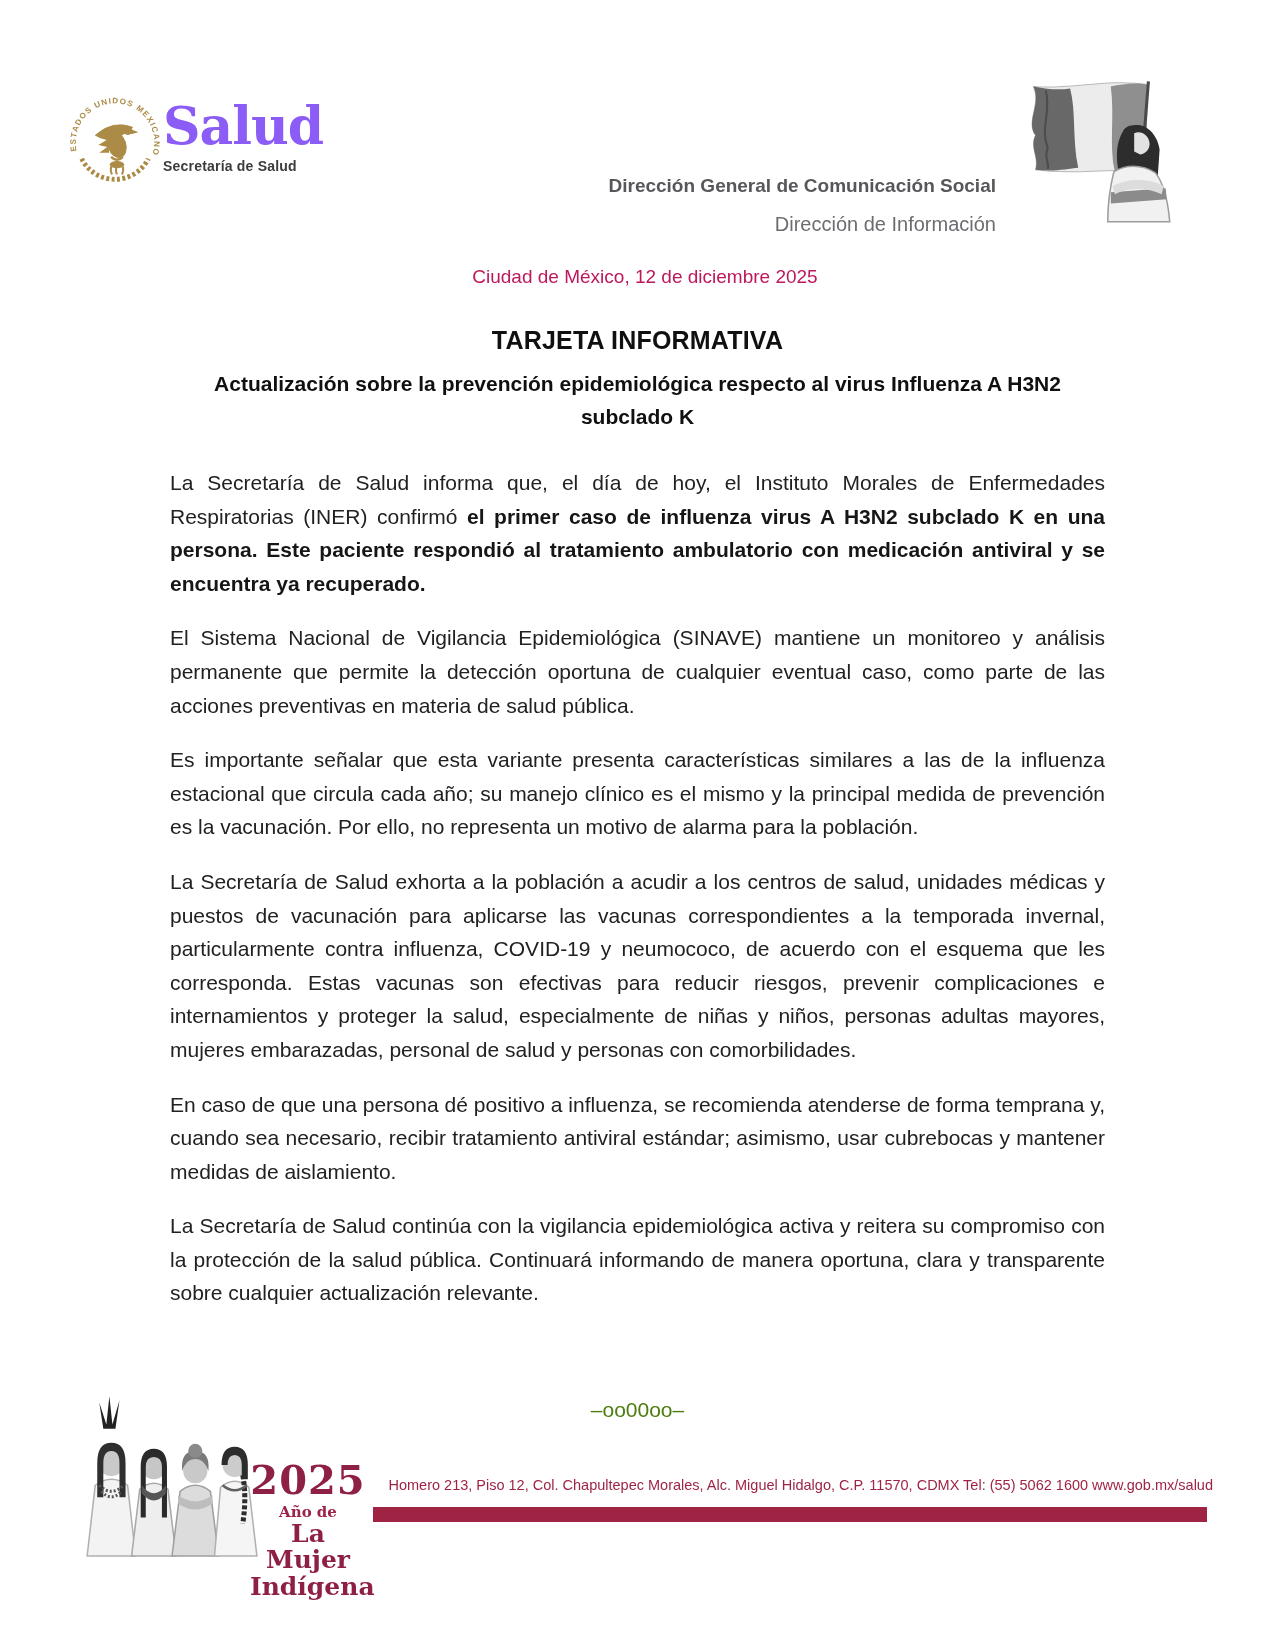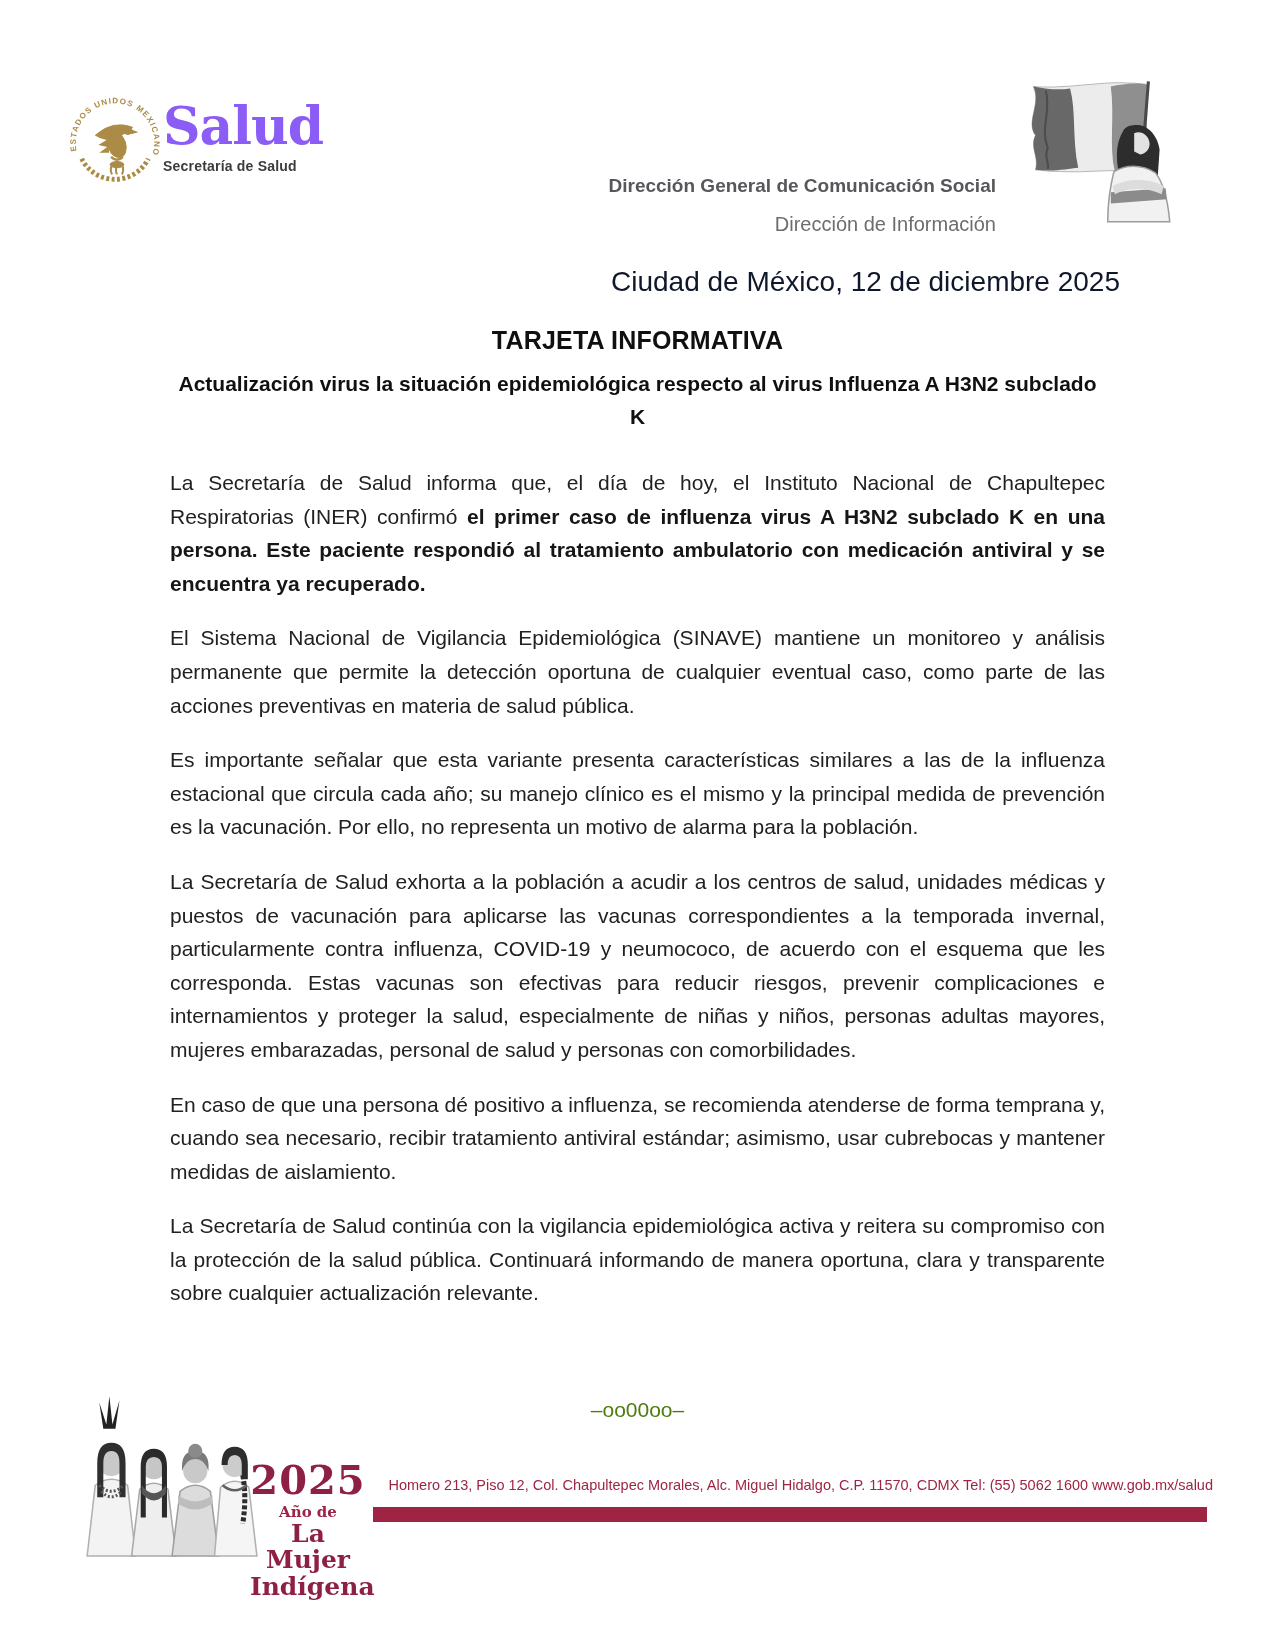--- a/index.html
+++ b/index.html
@@ -24,21 +24,21 @@
     margin-top:6px;font-size:14px;font-weight:bold;color:#3c3c3c;letter-spacing:.2px;
   }
   .office{position:absolute;right:279px;top:175px;text-align:right;}
   .office-line1{font-size:19px;font-weight:bold;color:#57575b;}
   .office-line2{font-size:20px;color:#6c6d70;margin-top:16px;}
   .flag-illustration{position:absolute;left:1005px;top:76px;width:178px;height:148px;}
 
   
   .dateline{
     position:absolute;left:170px;top:266px;width:950px;
-    text-align:right;font-size:28px;color:#0f172a;
+    text-align:center;font-size:19px;color:#be185d;
   }
   .doc-title{
     position:absolute;left:170px;top:326px;width:935px;margin:0;
     text-align:center;font-size:25px;font-weight:bold;color:#101010;letter-spacing:.2px;
   }
   .doc-subtitle{
     position:absolute;left:170px;top:368px;width:935px;margin:0;
     text-align:center;font-size:21px;font-weight:bold;color:#101010;line-height:1.55;
   }
 
@@ -126,24 +126,24 @@
     <path d="M107,94 C103,110 101,124 101,143 L162,143 C160,121 155,104 148,95 C134,86 118,87 107,94 Z" fill="#f1f1f1" stroke="#9c9c9c" stroke-width="1.5"></path>
 
     <path d="M104,114 L158,110 L159,121 L104,125 Z" fill="#8b8b8b"></path>
 
     <path d="M106,108 C120,100 142,100 156,108 L154,116 C140,109 120,109 108,116 Z" fill="#dcdcdc"></path>
   </svg>
 
   <div class="dateline">Ciudad de México, 12 de diciembre 2025</div>
 
   <h1 class="doc-title">TARJETA INFORMATIVA</h1>
-  <h2 class="doc-subtitle">Actualización virus la situación epidemiológica respecto al virus Influenza A H3N2 subclado K</h2>
+  <h2 class="doc-subtitle">Actualización sobre la prevención epidemiológica respecto al virus Influenza A H3N2 subclado K</h2>
 
   <main class="body-text">
-    <p><span>La Secretaría de Salud informa que, el día de hoy, el Instituto Nacional de Chapultepec Respiratorias (INER) confirmó </span><strong>el primer caso de influenza virus A H3N2 subclado K en una persona. Este paciente respondió al tratamiento ambulatorio con medicación antiviral y se encuentra ya recuperado.</strong></p>
+    <p><span>La Secretaría de Salud informa que, el día de hoy, el Instituto Morales de Enfermedades Respiratorias (INER) confirmó </span><strong>el primer caso de influenza virus A H3N2 subclado K en una persona. Este paciente respondió al tratamiento ambulatorio con medicación antiviral y se encuentra ya recuperado.</strong></p>
     <p>El Sistema Nacional de Vigilancia Epidemiológica (SINAVE) mantiene un monitoreo y análisis permanente que permite la detección oportuna de cualquier eventual caso, como parte de las acciones preventivas en materia de salud pública.</p>
     <p>Es importante señalar que esta variante presenta características similares a las de la influenza estacional que circula cada año; su manejo clínico es el mismo y la principal medida de prevención es la vacunación. Por ello, no representa un motivo de alarma para la población.</p>
     <p>La Secretaría de Salud exhorta a la población a acudir a los centros de salud, unidades médicas y puestos de vacunación para aplicarse las vacunas correspondientes a la temporada invernal, particularmente contra influenza, COVID-19 y neumococo, de acuerdo con el esquema que les corresponda. Estas vacunas son efectivas para reducir riesgos, prevenir complicaciones e internamientos y proteger la salud, especialmente de niñas y niños, personas adultas mayores, mujeres embarazadas, personal de salud y personas con comorbilidades.</p>
     <p>En caso de que una persona dé positivo a influenza, se recomienda atenderse de forma temprana y, cuando sea necesario, recibir tratamiento antiviral estándar; asimismo, usar cubrebocas y mantener medidas de aislamiento.</p>
     <p>La Secretaría de Salud continúa con la vigilancia epidemiológica activa y reitera su compromiso con la protección de la salud pública. Continuará informando de manera oportuna, clara y transparente sobre cualquier actualización relevante.</p>
   </main>
 
   <div class="divider">–oo00oo–</div>
 
   <svg class="women-illustration" viewBox="0 0 190 190" aria-hidden="true">

